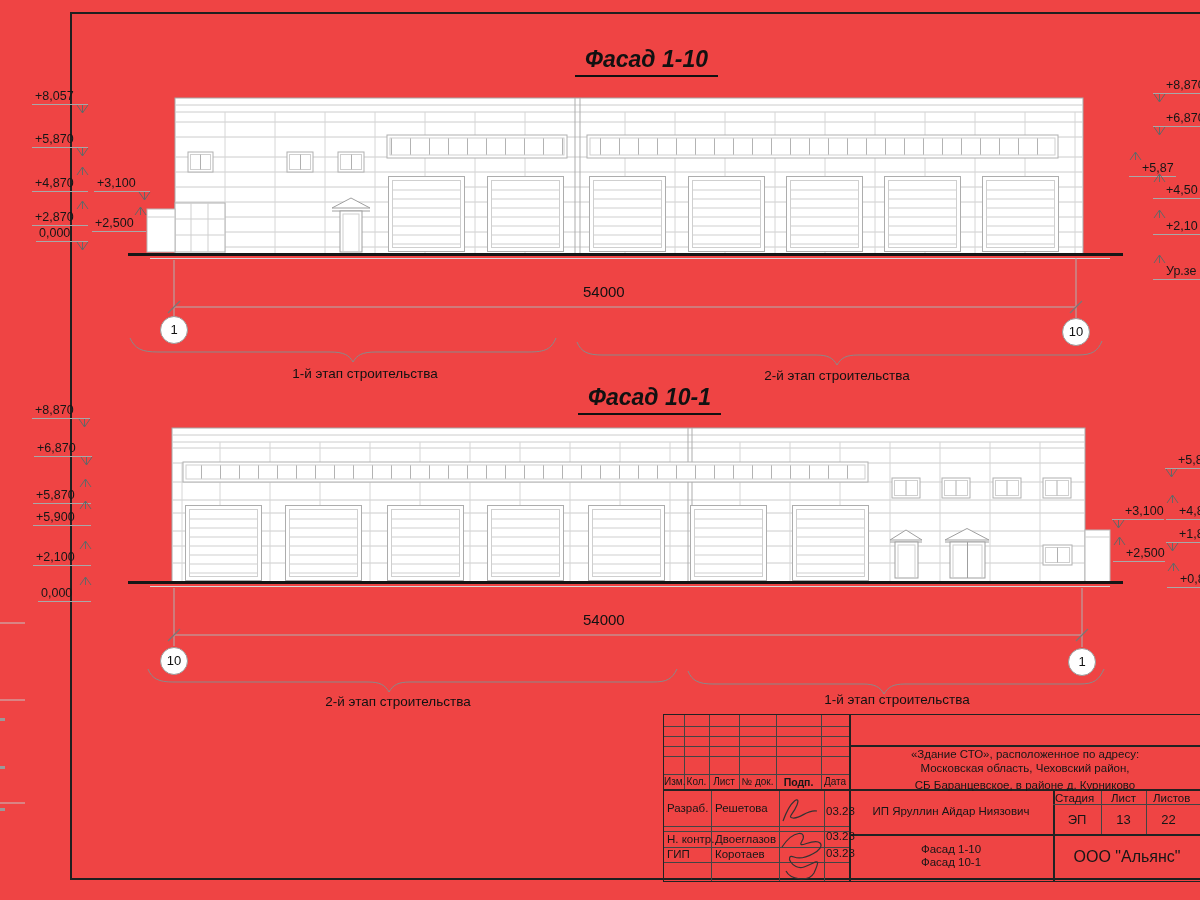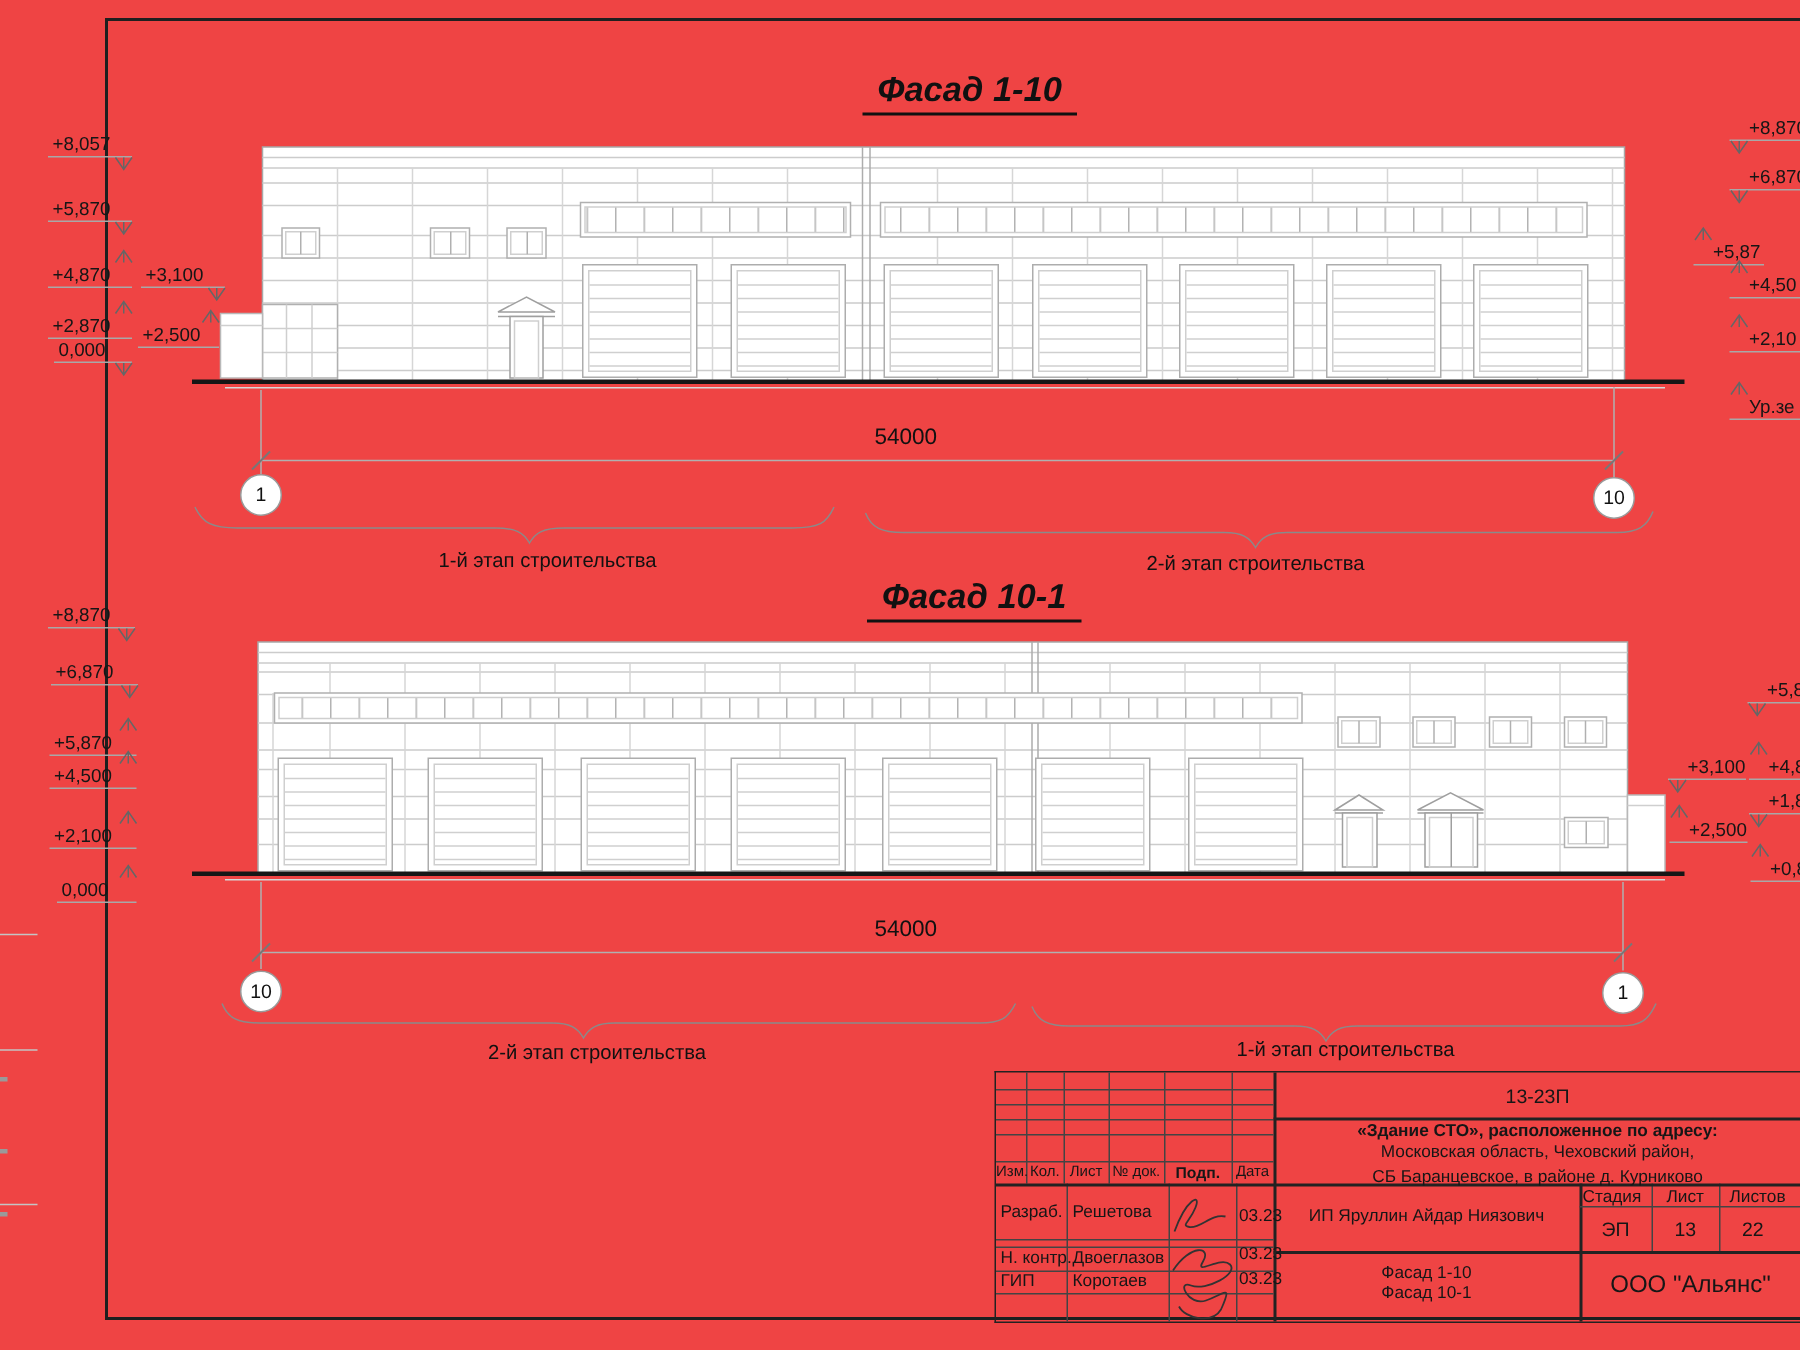--- a/index.html
+++ b/index.html
@@ -267,21 +267,21 @@
         <path d="M1 1 L6.5 9 L12 1 M6.5 9 L6.5 1" fill="none" stroke="#666"></path>
       </svg>
     </div>
   <div class="emark up sright" style="left:33px;top:488px;width:58px">
       <span class="t">+5,870</span>
       <svg class="esym" viewBox="0 0 13 10">
         <path d="M1 9 L6.5 1 L12 9 M6.5 1 L6.5 9" fill="none" stroke="#666"></path>
       </svg>
     </div>
   <div class="emark up sright" style="left:33px;top:510px;width:58px">
-      <span class="t">+4,500</span>
+      <span class="t">+5,900</span>
       <svg class="esym" viewBox="0 0 13 10">
         <path d="M1 9 L6.5 1 L12 9 M6.5 1 L6.5 9" fill="none" stroke="#666"></path>
       </svg>
     </div>
   <div class="emark up sright" style="left:33px;top:550px;width:58px">
       <span class="t">+2,100</span>
       <svg class="esym" viewBox="0 0 13 10">
         <path d="M1 9 L6.5 1 L12 9 M6.5 1 L6.5 9" fill="none" stroke="#666"></path>
       </svg>
     </div>
@@ -388,23 +388,22 @@
     <div class="tbc" style="left:51px;top:133px;">Коротаев</div>
     <div class="tbc" style="left:162px;top:132px;">03.23</div>
 
     <svg class="lay" style="left:113px;top:76px;" width="46" height="36" viewBox="0 0 46 36">
       <path d="M6 30 C14 8 24 4 20 14 C16 24 10 26 16 27 C24 28 30 18 40 20" fill="none" stroke="#333" stroke-width="1.2"></path>
     </svg>
     <svg class="lay" style="left:110px;top:112px;" width="54" height="54" viewBox="0 0 54 54">
       <path d="M8 20 C20 2 34 4 28 14 C22 24 40 10 46 16 C52 22 30 34 20 30 C10 26 18 44 30 40 C42 36 48 28 40 46 C34 56 16 52 12 44" fill="none" stroke="#333" stroke-width="1.2"></path>
     </svg>
 
-    <div class="tbc c" style="left:185px;top:8px;width:352px;font-size:13px;">13-23П</div>
-
-    <div class="tbc c" style="left:195px;top:33px;width:332px;font-weight:bold;">«Здание СТО», расположенное по адресу:</div>
+
+    <div class="tbc c" style="left:195px;top:33px;width:332px;">«Здание СТО», расположенное по адресу:</div>
     <div class="tbc c" style="left:195px;top:47px;width:332px;">Московская область, Чеховский район,</div>
     <div class="tbc c" style="left:195px;top:64px;width:332px;">СБ Баранцевское, в районе д. Курниково</div>
 
     <div class="tbc c" style="left:187px;top:90px;width:200px;">ИП Яруллин Айдар Ниязович</div>
 
     <div class="tbc c" style="left:391px;top:77px;">Стадия</div>
     <div class="tbc c" style="left:437px;top:77px;width:45px;">Лист</div>
     <div class="tbc" style="left:489px;top:77px;">Листов</div>
     <div class="tbc c" style="left:389px;top:97px;width:48px;font-size:13px;">ЭП</div>
     <div class="tbc c" style="left:437px;top:97px;width:45px;font-size:13px;">13</div>

